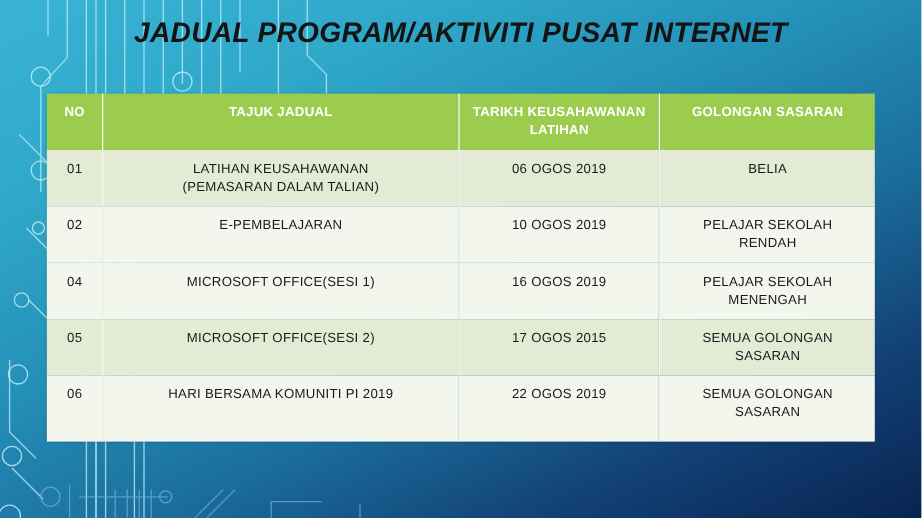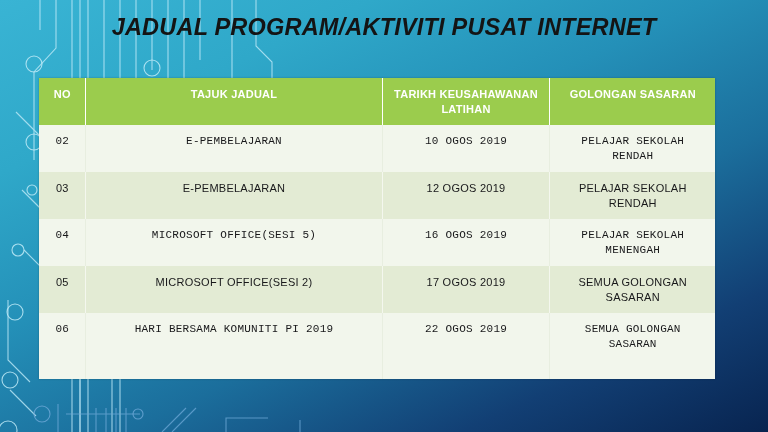--- a/index.html
+++ b/index.html
@@ -85,43 +85,43 @@
     font-weight: 700;
     text-align: left;
     height: 45px;
     font-size: 11px;
     letter-spacing: 0.3px;
     border-right-color: #b7da7d;
   }
   th.c-no   { width: 46px; }
   th.c-prog { width: 297px; text-align: center; }
   th.c-date { width: 167px; }
-  th.c-targ { width: 166px; }
+  th.c-targ { width: 180px; }
 
   tbody tr.odd  td { background: #e3ebd4; }
   tbody tr.even td { background: #f2f6ec; }
   tbody td {
     color: #18181a;
     border-right: 1px solid #ffffff;
     font-weight: 400;
   }
   tbody tr.odd td  { border-right-color: #f4f7ee; }
-  tbody tr.even td { border-right-color: #e8eee0; font-family: Liberation Mono, monospace; }
+  tbody tr.even td { border-right-color: #e8eee0; }
 
   td.c-no   { width: 46px; }
   td.c-prog { width: 297px; }
   td.c-date { width: 167px; text-align: center; }
   td.c-targ { width: 166px; }
 
   tbody tr.r1 td { height: 47px; }
   tbody tr.r2 td { height: 45px; }
   tbody tr.r3 td { height: 47px; }
   tbody tr.r4 td { height: 46px; margin-left: 48px; }
   tbody tr.r5 td { height: 47px; }
-  tbody tr.r6 td { height: 66px; }
+  tbody tr.r6 td { height: 55px; }
 
   .cell-line { display: block; white-space: nowrap; }
 </style>
 </head>
 <body>
 
 <div id="slide">
 
   <svg class="circuit circuit-left" viewBox="0 0 300 432" fill="none" xmlns="http://www.w3.org/2000/svg">
     <g stroke="#bfeaf7" stroke-width="1.1" opacity="0.8" fill="none">
@@ -193,67 +193,67 @@
           <th class="c-prog">TAJUK JADUAL</th>
           <th class="c-date">
             <span class="cell-line">TARIKH KEUSAHAWANAN</span>
             <span class="cell-line">LATIHAN</span>
           </th>
           <th class="c-targ">GOLONGAN SASARAN</th>
         </tr>
       </thead>
       <tbody>
 
+        <tr class="odd r1">
+          <td class="c-no">01</td>
+          <td class="c-prog">
+            <span class="cell-line">LATIHAN KEUSAHAWANAN</span>
+            <span class="cell-line">(PEMASARAN DALAM TALIAN)</span>
+          </td>
+          <td class="c-date">06 OGOS 2019</td>
+          <td class="c-targ">
+            <span class="cell-line">BELIA</span>
+            <span class="cell-line"></span>
+          </td>
+        </tr>
 
         <tr class="even r2">
           <td class="c-no">02</td>
           <td class="c-prog">
             <span class="cell-line">E-PEMBELAJARAN</span>
             <span class="cell-line"></span>
           </td>
           <td class="c-date">10 OGOS 2019</td>
           <td class="c-targ">
             <span class="cell-line">PELAJAR SEKOLAH</span>
             <span class="cell-line">RENDAH</span>
           </td>
         </tr>
 
-        <tr class="odd r3">
-          <td class="c-no">03</td>
-          <td class="c-prog">
-            <span class="cell-line">E-PEMBELAJARAN</span>
-            <span class="cell-line"></span>
-          </td>
-          <td class="c-date">12 OGOS 2019</td>
-          <td class="c-targ">
-            <span class="cell-line">PELAJAR SEKOLAH</span>
-            <span class="cell-line">RENDAH</span>
-          </td>
-        </tr>
 
         <tr class="even r4">
           <td class="c-no">04</td>
           <td class="c-prog">
-            <span class="cell-line">MICROSOFT OFFICE(SESI 5)</span>
+            <span class="cell-line">MICROSOFT OFFICE(SESI 1)</span>
             <span class="cell-line"></span>
           </td>
           <td class="c-date">16 OGOS 2019</td>
           <td class="c-targ">
             <span class="cell-line">PELAJAR SEKOLAH</span>
             <span class="cell-line">MENENGAH</span>
           </td>
         </tr>
 
         <tr class="odd r5">
           <td class="c-no">05</td>
           <td class="c-prog">
             <span class="cell-line">MICROSOFT OFFICE(SESI 2)</span>
             <span class="cell-line"></span>
           </td>
-          <td class="c-date">17 OGOS 2019</td>
+          <td class="c-date">17 OGOS 2015</td>
           <td class="c-targ">
             <span class="cell-line">SEMUA GOLONGAN</span>
             <span class="cell-line">SASARAN</span>
           </td>
         </tr>
 
         <tr class="even r6">
           <td class="c-no">06</td>
           <td class="c-prog">
             <span class="cell-line">HARI BERSAMA KOMUNITI PI 2019</span>

